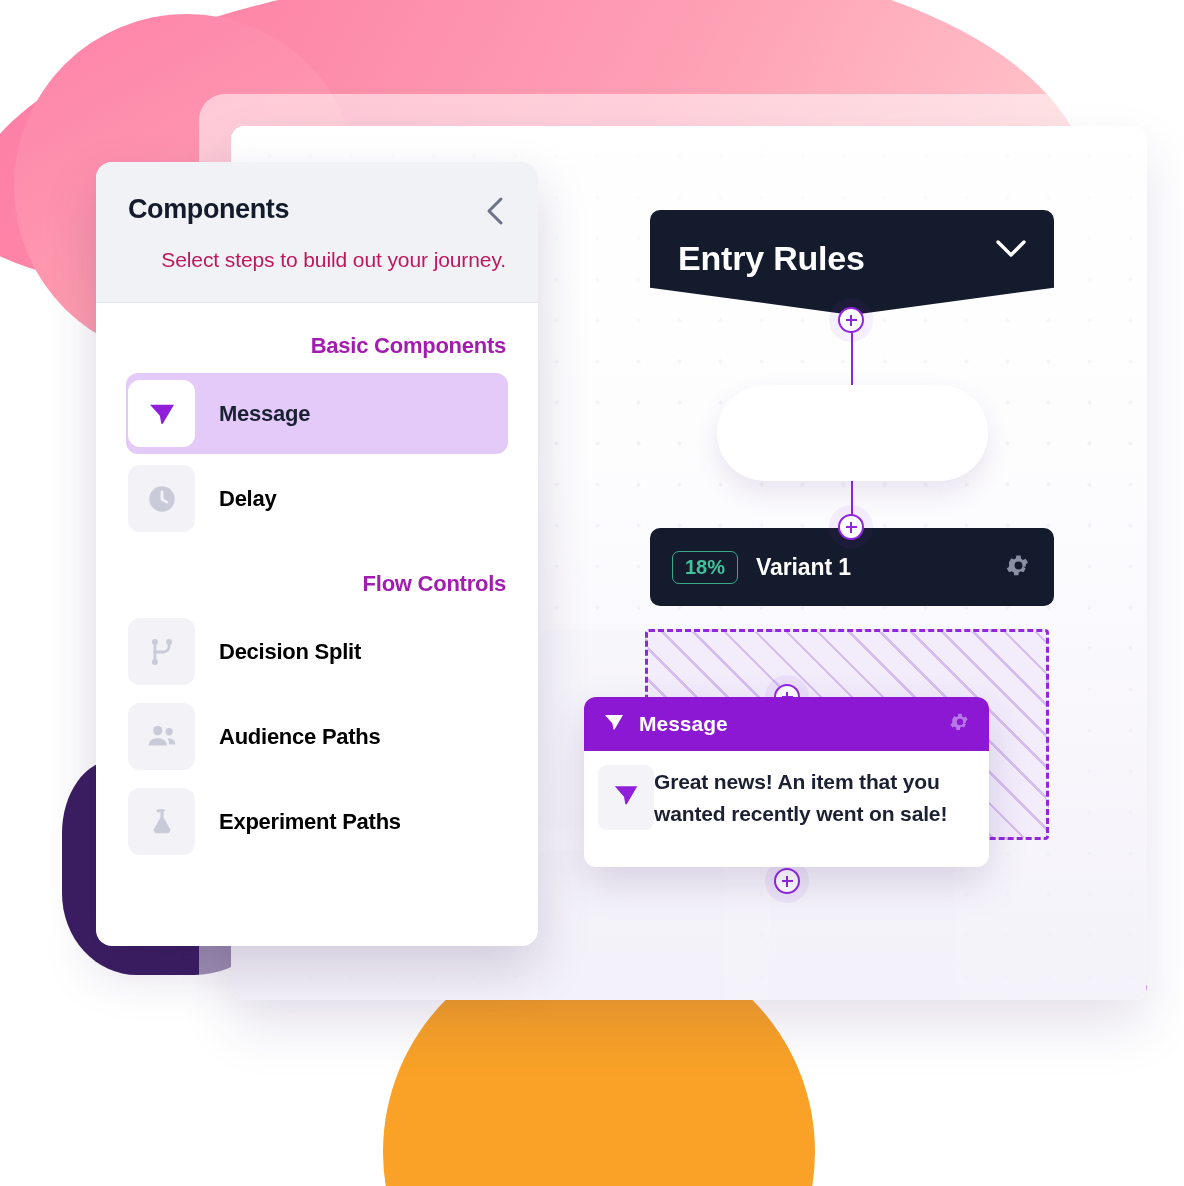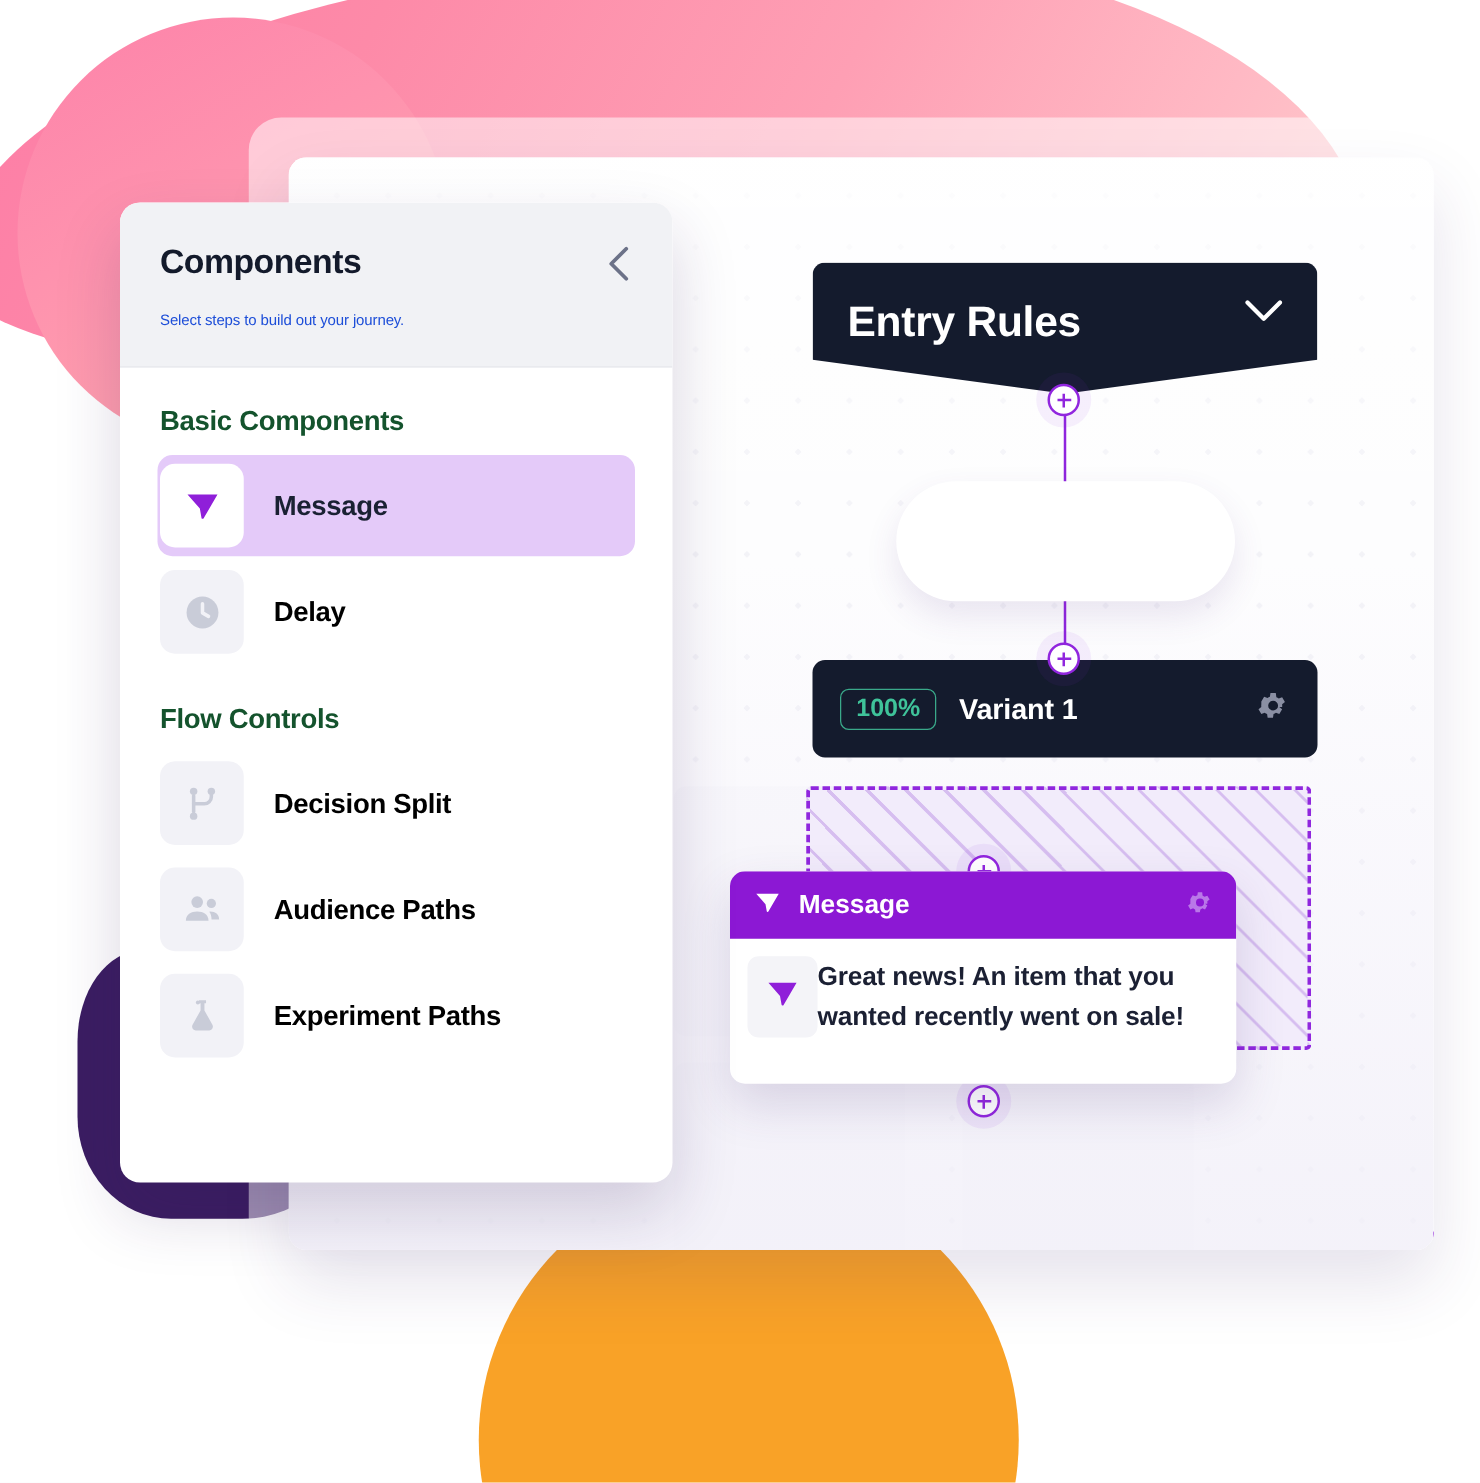--- a/index.html
+++ b/index.html
@@ -336,49 +336,50 @@
     position: absolute;
     left: 96px;
     top: 162px;
     width: 442px;
     height: 784px;
     background: #ffffff;
     border-radius: 16px;
     box-shadow: 0 24px 52px rgba(52, 30, 90, 0.18);
     overflow: hidden;
     z-index: 20;
+    text-align: right;
   }
   .sb-head {
     background: #f1f2f5;
     border-bottom: 1px solid #e6e7ec;
     padding: 34px 32px 30px;
   }
   .sb-head-row {
     display: flex;
     align-items: flex-start;
     justify-content: space-between;
   }
   .sb-title {
     font-size: 27px;
     font-weight: bold;
     color: #131a2b;
     letter-spacing: -0.4px;
     line-height: 1;
   }
   .sb-sub {
     margin-top: 18px;
-    font-size: 12px;
-    color: #1d4ed8;
+    font-size: 21px;
+    color: #be185d;
     letter-spacing: -0.1px;
   }
   .sb-body { padding: 30px 0 0; }
   .sb-group-label {
     font-size: 22px;
     font-weight: bold;
-    color: #14532d;
+    color: #a21caf;
     letter-spacing: -0.25px;
     padding: 0 32px;
     margin-bottom: 14px;
   }
   .sb-group-label.second { margin-top: 32px; }
   .sb-item {
     display: flex;
     align-items: center;
     gap: 24px;
     padding: 7px 32px 7px 32px;
@@ -444,21 +445,21 @@
         </span>
       </div>
 
       <div class="plus" style="left:607px; top:181px;"></div>
 
       <div class="addvariant-halo"></div>
 
       <div class="plus" style="left:607px; top:388px;"></div>
 
       <div class="variant-node">
-        <span class="pct-badge">100%</span>
+        <span class="pct-badge">18%</span>
         <span class="variant-title">Variant 1</span>
         <span>
           <svg width="27" height="27" viewBox="0 0 24 24" fill="#8a8fa3">
             <path d="M19.4 13a7.6 7.6 0 0 0 0-2l2-1.6-2-3.4-2.4 1a7.6 7.6 0 0 0-1.7-1L14.9 3h-3.8l-.4 2.6c-.6.2-1.2.6-1.7 1l-2.4-1-2 3.4L4.6 11a7.6 7.6 0 0 0 0 2l-2 1.6 2 3.4 2.4-1c.5.4 1.1.8 1.7 1l.4 2.6h3.8l.4-2.6c.6-.2 1.2-.6 1.7-1l2.4 1 2-3.4-2-1.6ZM13 15.5a3.5 3.5 0 1 1 0-7 3.5 3.5 0 0 1 0 7Z" transform="translate(-1,0)"></path>
           </svg>
         </span>
       </div>
 
       <div class="dropzone"></div>
 

